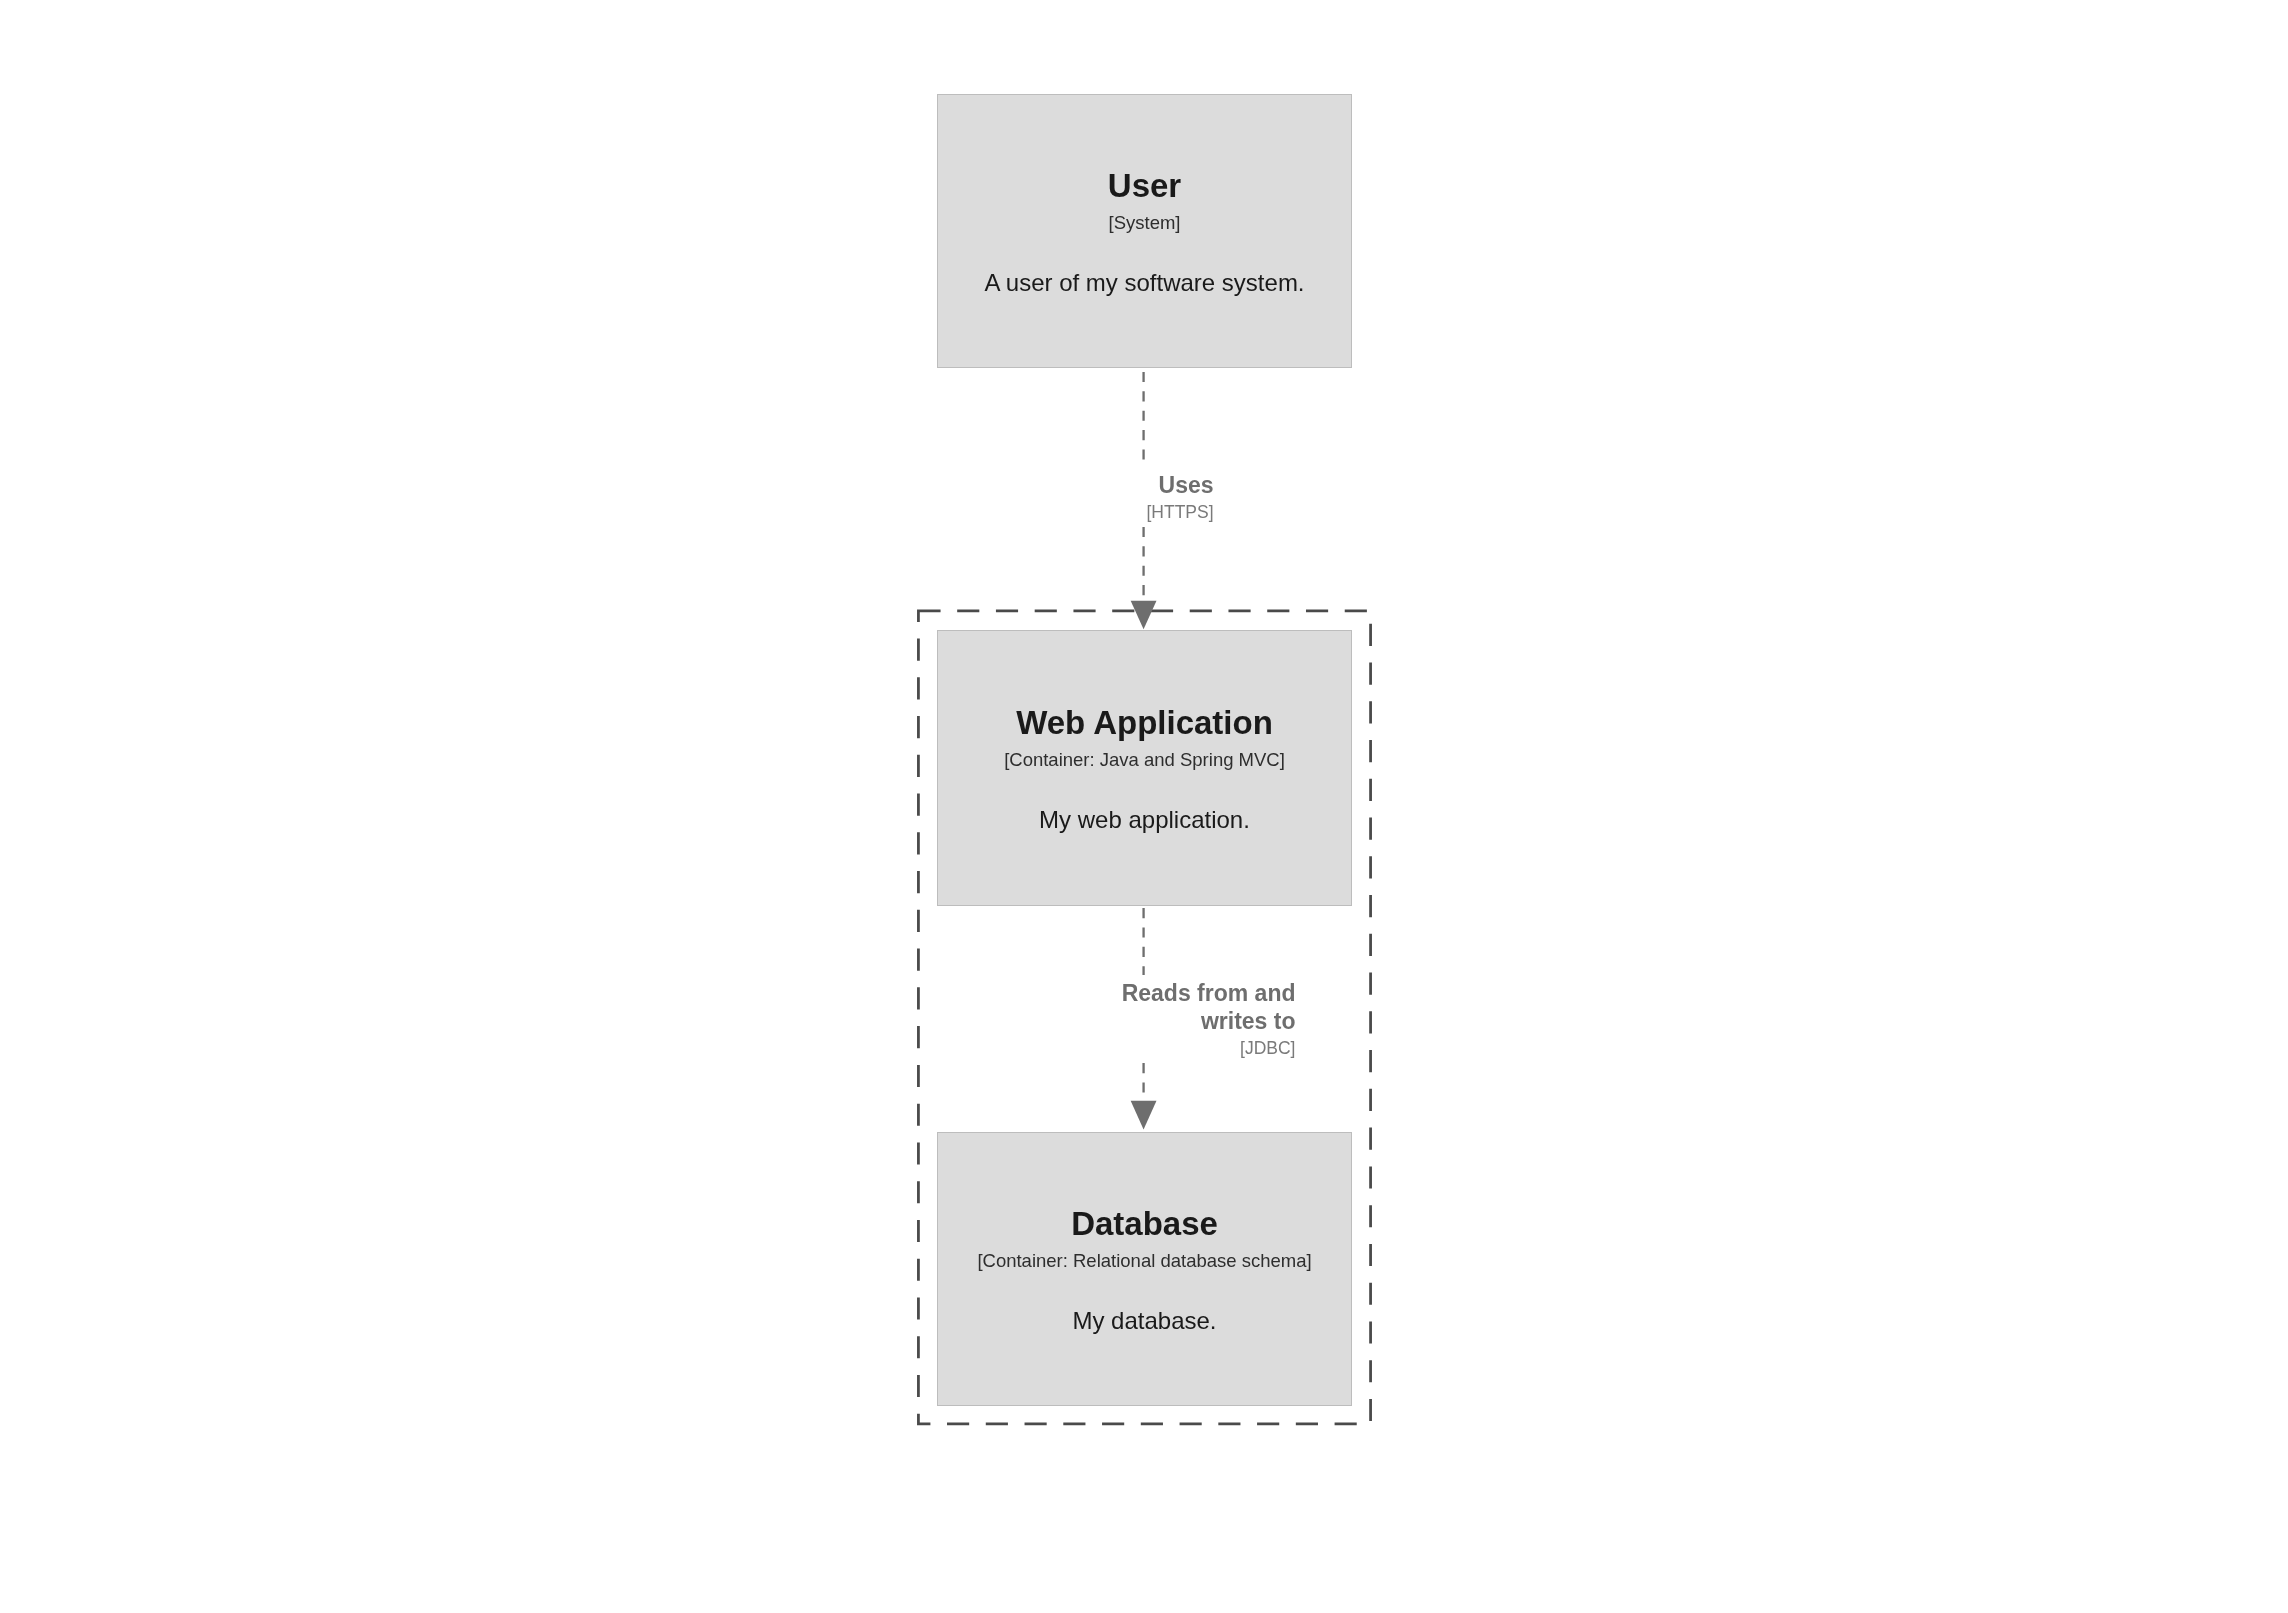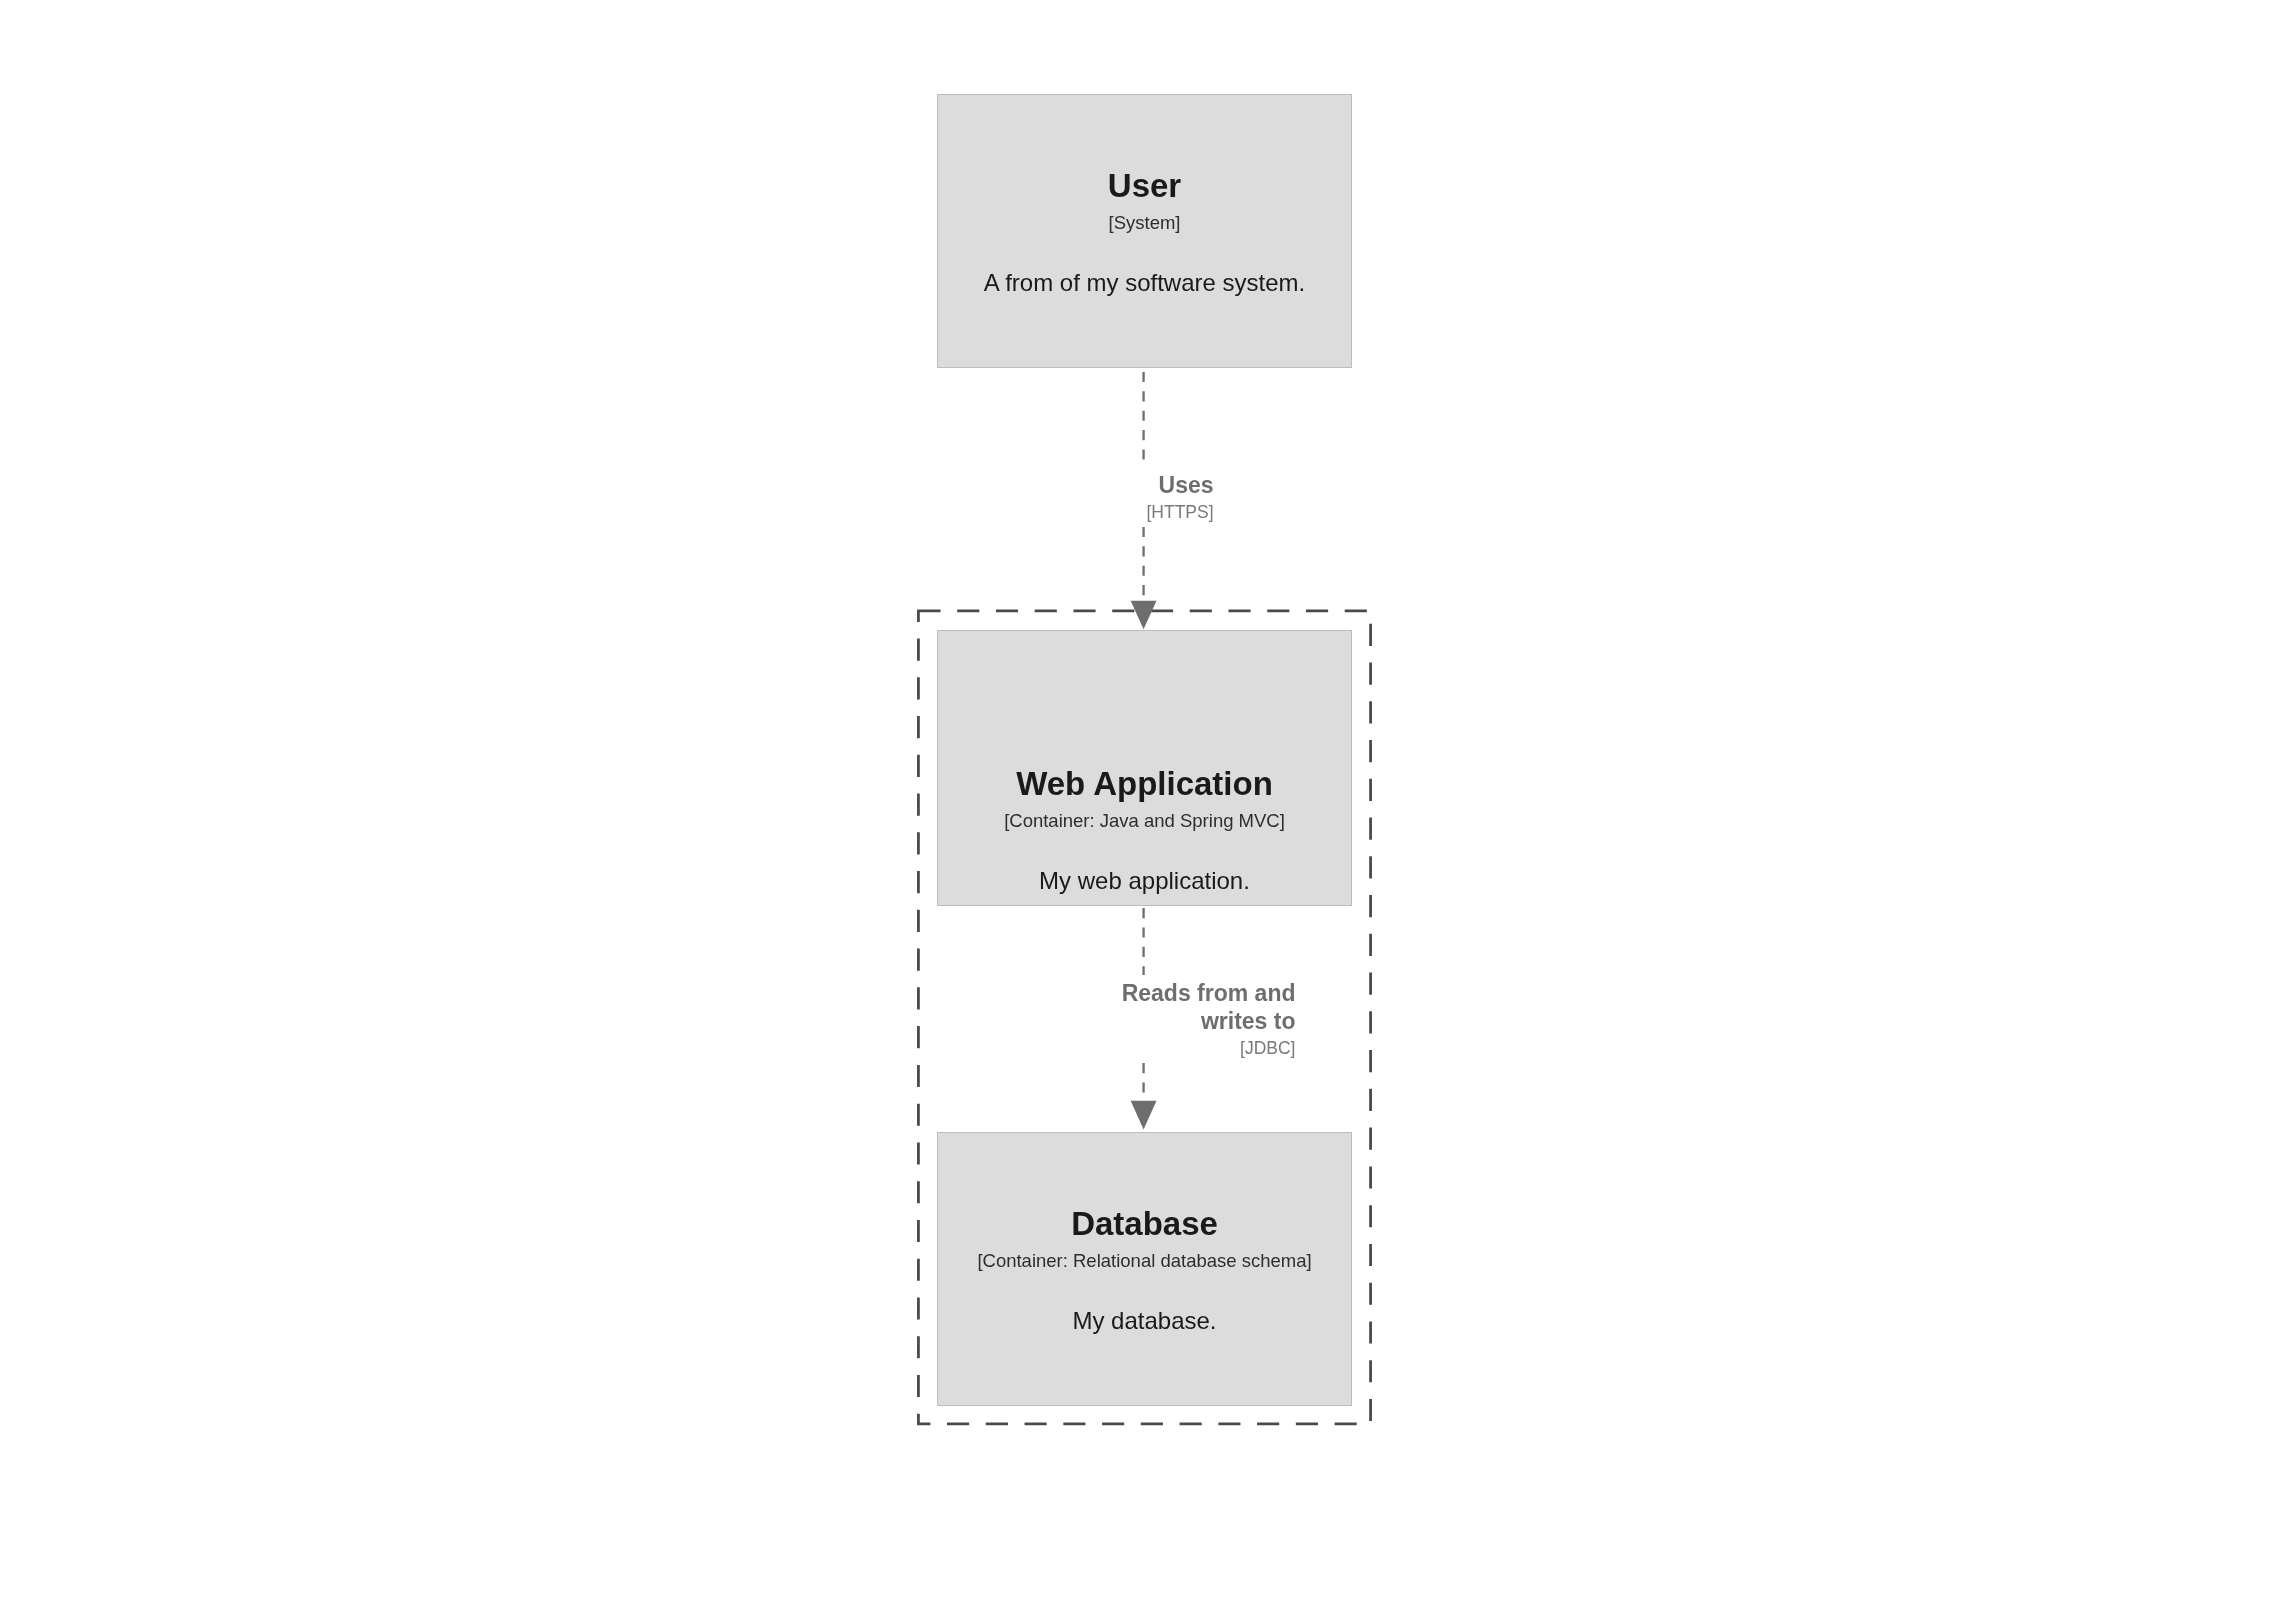--- a/index.html
+++ b/index.html
@@ -57,21 +57,21 @@
     line-height: 24px;
     margin-top: 5.5px;
   }
   .element-box .el-desc {
     font-size: 24px;
     color: var(--box-text);
     line-height: 29.5px;
     margin-top: 33px;
   }
   #box-user      { left: 937px; top: 94px;  height: 274px; }
-  #box-webapp    { left: 937px; top: 630px;  height: 276px; justify-content: flex-end; }
+  #box-webapp    { left: 937px; top: 630px;  height: 276px; }
   #box-database  { left: 937px; top: 1132px; height: 274px; }
 
   
   .rel-label {
     position: absolute;
     left: 1180px;
     transform: translateX(-50%);
     background: var(--bg);
     padding: 3.7px 9.2px;
     text-align: right;
@@ -127,21 +127,21 @@
     <line x1="1239" y1="403" x2="1239" y2="666" stroke="var(--rel-color)" stroke-width="2.5" stroke-dasharray="11 10"></line>
     <polygon points="1239,682 1225,651 1253,651" fill="var(--rel-color)"></polygon>
 
     <line x1="1239" y1="984" x2="1239" y2="1208" stroke="var(--rel-color)" stroke-width="2.5" stroke-dasharray="11 10"></line>
     <polygon points="1239,1224 1225,1193 1253,1193" fill="var(--rel-color)"></polygon>
   </svg>
 
   <div class="element-box" id="box-user">
     <div class="el-name">User</div>
     <div class="el-meta">[System]</div>
-    <div class="el-desc">A from of my software system.</div>
+    <div class="el-desc">A user of my software system.</div>
   </div>
 
   <div class="rel-label" id="rel-label-1">
     <div class="rel-desc">Uses</div>
     <div class="rel-tech">[HTTPS]</div>
   </div>
 
   <div class="element-box" id="box-webapp">
     <div class="el-name">Web Application</div>
     <div class="el-meta">[Container: Java and Spring MVC]</div>

